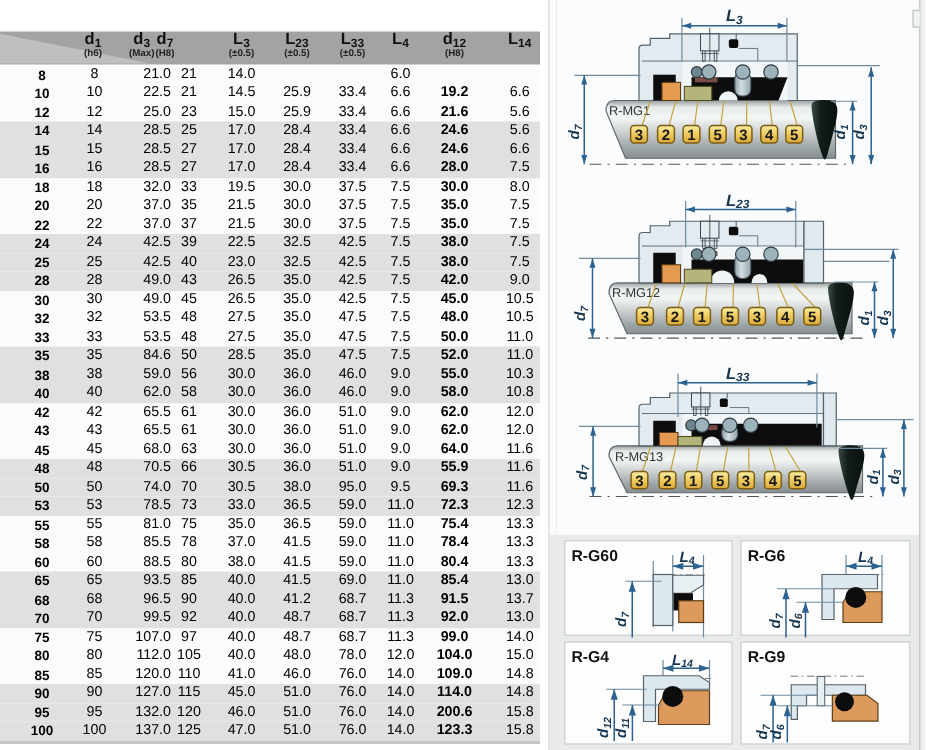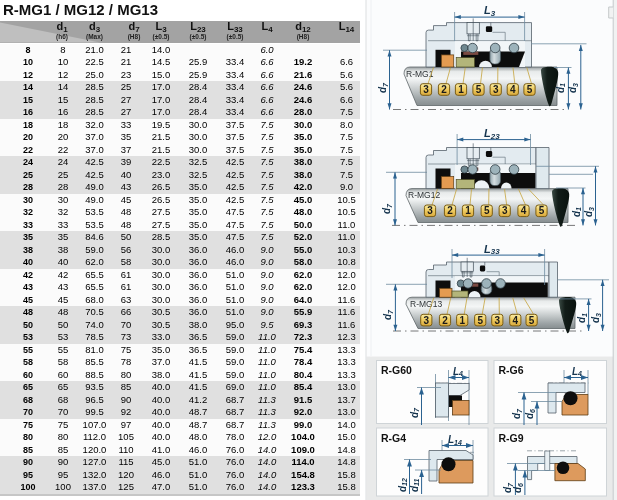--- a/index.html
+++ b/index.html
@@ -14,48 +14,47 @@
 .hc{position:absolute;top:0px;text-align:center;font-weight:bold;font-size:11px;color:#111;line-height:11px;}
 .hs{font-weight:bold;font-size:6.5px;line-height:7.5px;display:block;color:#222;}
 .hc i{font-style:normal;font-size:8px;position:relative;top:2px;letter-spacing:0;}
 #rows{position:absolute;left:0;top:43.5px;width:360px;}
 .tr{position:relative;width:360px;height:12.5px;background:#fbfbfb;}
 .tr.g{background:#e0e0e0;}
 .c{position:absolute;top:0;height:12.5px;line-height:12.5px;font-size:9.5px;color:#000;text-align:center;}
 .b{font-weight:bold;font-size:9px;}
 .c0{left:5px;width:46px;}
 .c1{left:51px;width:24px;}
-.c2{left:75px;width:39px;}
+.c2{left:75px;width:39px;text-align:right;}
 .c3{left:114px;width:24px;}
 .c4{left:138px;width:46px;}
 .c5{left:182px;width:32px;}
 .c6{left:217px;width:36px;}
-.c7{left:253px;width:28px;font-style:italic;}
+.c7{left:253px;width:28px;}
 .c8{left:281px;width:44px;font-weight:bold;}
 .c9{left:327px;width:39px;}
 #bbar{position:absolute;left:0;top:493.5px;width:360px;height:2.8px;background:#c6c6c6;}
 
 #rp{position:absolute;left:362px;top:0;width:255px;height:500px;}
 #rp svg text{font-family:"Liberation Sans",sans-serif;}
 </style>
 </head>
 <body>
 <div id="page">
 
 <div id="tbl">
 
-<div id="title">R-MG1 / MG12 / MG13</div>
 
 <div id="hdr">
 <svg id="hdrwedge" width="360" height="23" viewBox="0 0 360 23" preserveAspectRatio="none">
           <polygon points="0,1.5 100,22.2 0,22.2" fill="#bfbfbf"></polygon>
         </svg>
 <div class="hc" style="left:40.0px;width:44px;">d<i>1</i><span class="hs">(h6)</span></div>
 <div class="hc" style="left:72.5px;width:44px;text-align:center;">d<i>3</i><span class="hs">(Max)</span></div>
-<div class="hc" style="left:112px;width:44px;">d<i>7</i><span class="hs">(H8)</span></div>
+<div class="hc" style="left:88px;width:44px;">d<i>7</i><span class="hs">(H8)</span></div>
 <div class="hc" style="left:139.0px;width:44px;">L<i>3</i><span class="hs">(±0.5)</span></div>
 <div class="hc" style="left:176.0px;width:44px;">L<i>23</i><span class="hs">(±0.5)</span></div>
 <div class="hc" style="left:213.0px;width:44px;">L<i>33</i><span class="hs">(±0.5)</span></div>
 <div class="hc" style="left:245.0px;width:44px;">L<i>4</i></div>
 <div class="hc" style="left:281.0px;width:44px;">d<i>12</i><span class="hs">(H8)</span></div>
 <div class="hc" style="left:324.5px;width:44px;">L<i>14</i></div>
 </div>
 
 <div id="rows">
 <div class="tr">
@@ -468,21 +467,21 @@
         </div>
 <div class="tr g">
           <div class="c c0 b">95</div>
           <div class="c c1">95</div>
           <div class="c c2">132.0</div>
           <div class="c c3">120</div>
           <div class="c c4">46.0</div>
           <div class="c c5">51.0</div>
           <div class="c c6">76.0</div>
           <div class="c c7">14.0</div>
-          <div class="c c8">154.8</div>
+          <div class="c c8">200.6</div>
           <div class="c c9">15.8</div>
         </div>
 <div class="tr g">
           <div class="c c0 b">100</div>
           <div class="c c1">100</div>
           <div class="c c2">137.0</div>
           <div class="c c3">125</div>
           <div class="c c4">47.0</div>
           <div class="c c5">51.0</div>
           <div class="c c6">76.0</div>

